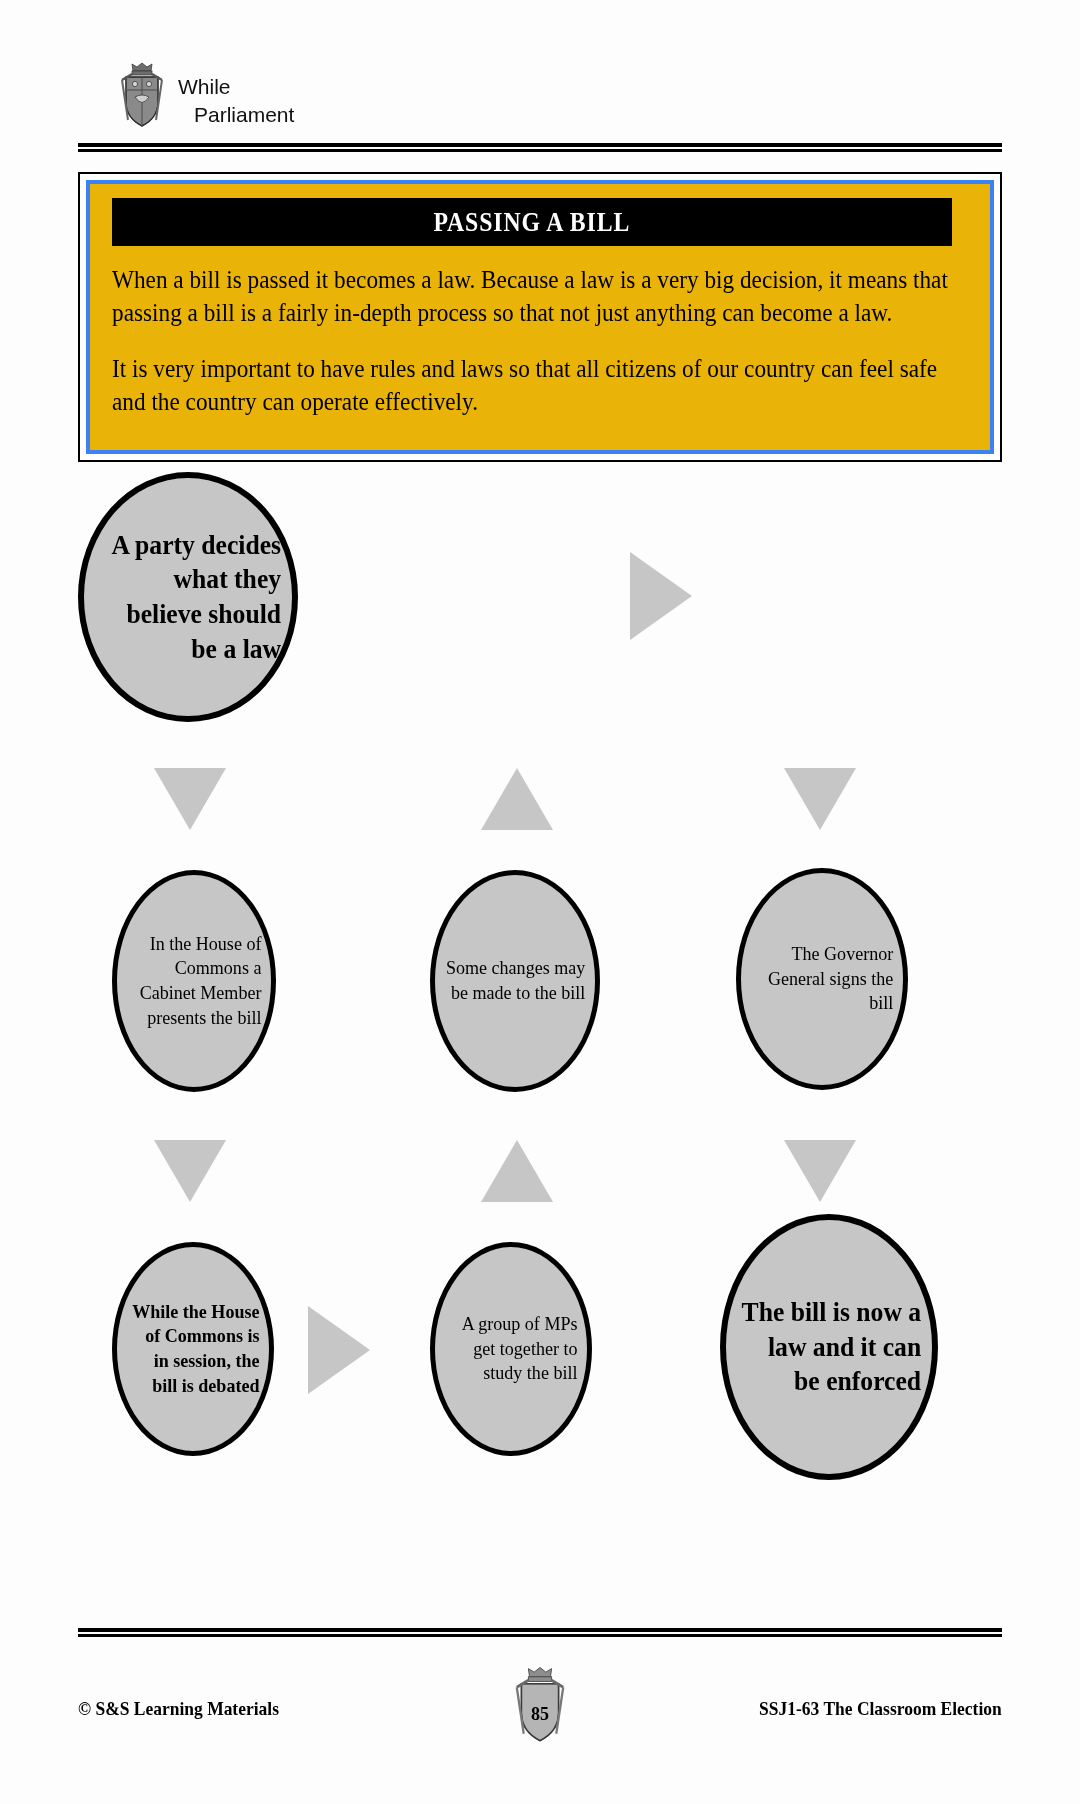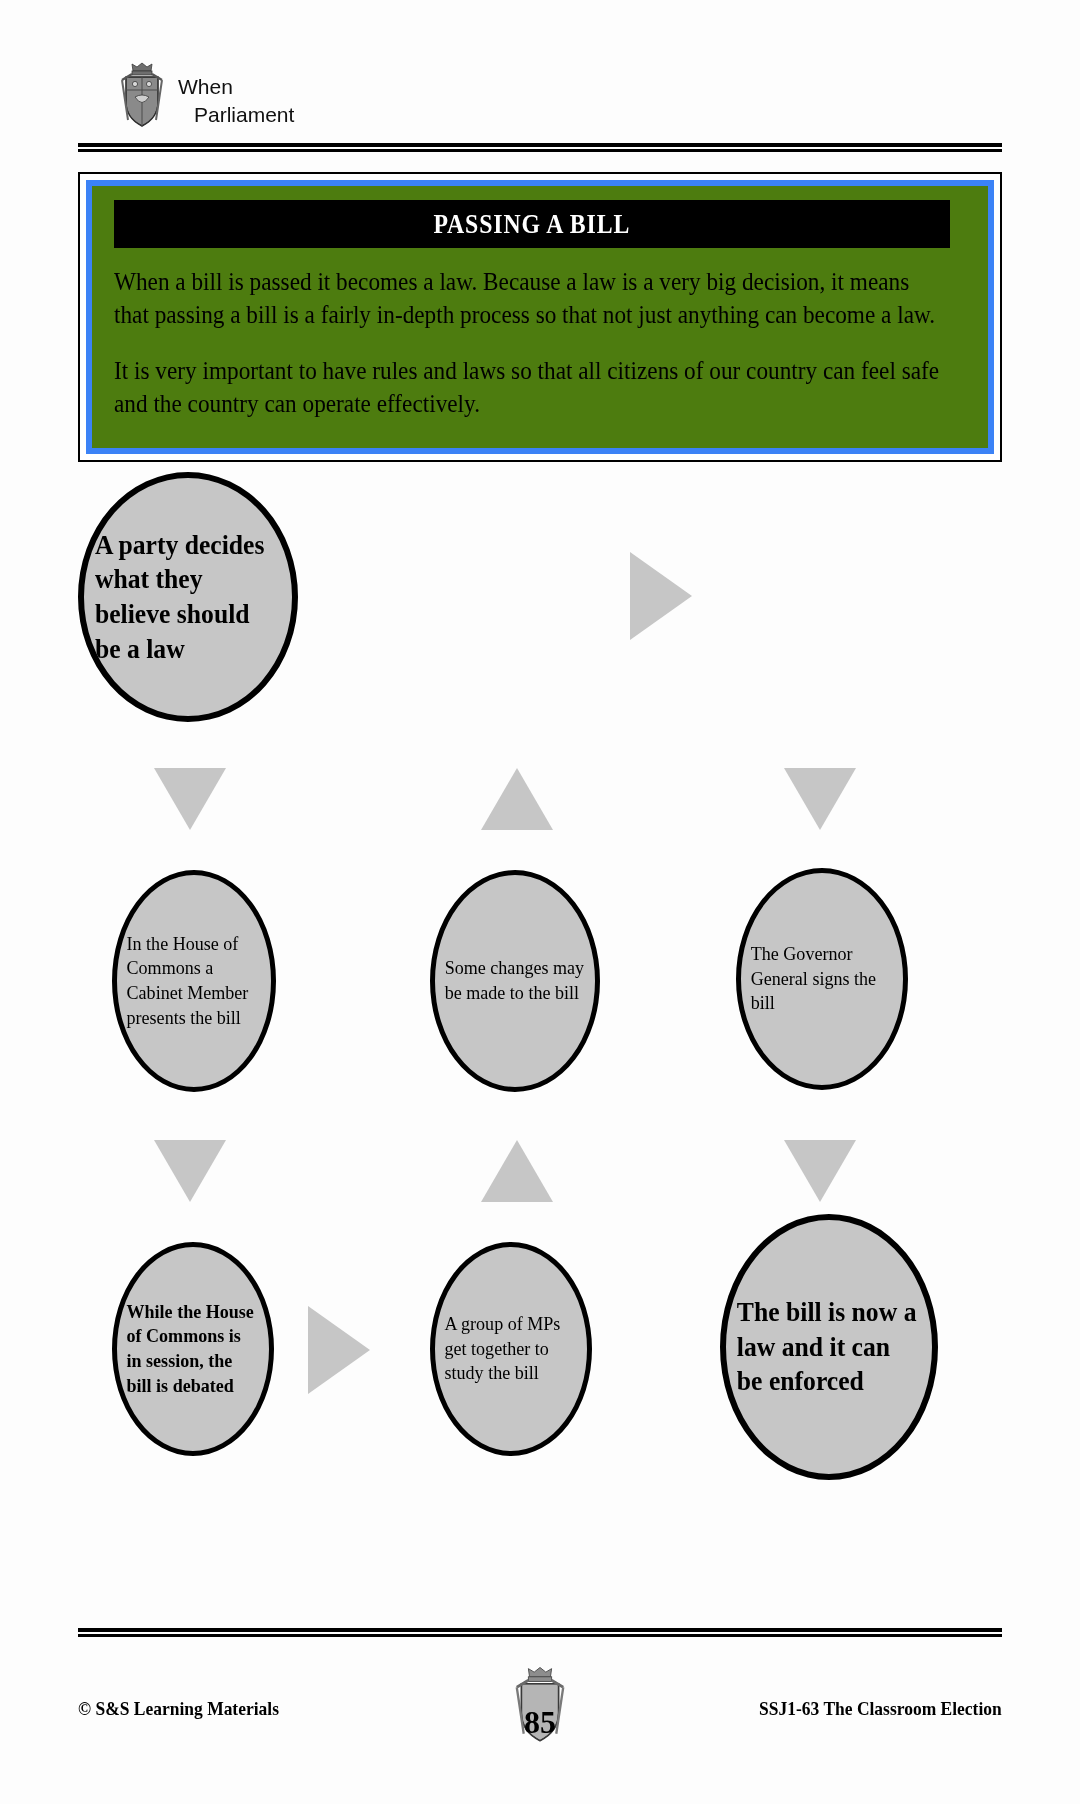--- a/index.html
+++ b/index.html
@@ -57,22 +57,22 @@
   #intro-box {
     position: absolute;
     left: 78px; top: 172px;
     width: 924px; height: 290px;
     border: 2px solid #000;
     background: #ffffff;
     padding: 6px;
   }
   #intro-inner {
     width: 100%; height: 100%;
-    border: 6px solid #3b82f6;
-    background: #4d7c0f;
+    border: 4px solid #3b82f6;
+    background: #eab308;
     padding: 14px 38px 10px 22px;
   }
   #intro-banner {
     background: #000000;
     color: #ffffff;
     height: 48px;
     display: flex;
     align-items: center;
     justify-content: center;
     margin: 0 0 18px 0;
@@ -102,21 +102,21 @@
     width: 1080px; height: 1150px;
   }
   .node {
     position: absolute;
     border: 5px solid #000;
     border-radius: 50%;
     background: #c6c6c6;
     display: flex;
     align-items: center;
     justify-content: center;
-    text-align: left;
+    text-align: right;
     overflow: hidden;
   }
   .node-text {
     font-family: "Liberation Serif", serif;
     line-height: 1.30;
     transform: scaleX(0.95);
     padding: 0 6px;
   }
   .node.small .node-text { font-size: 19px; }
   .node.big  { border-width: 6px; }
@@ -166,21 +166,21 @@
     top: 6px;
     width: 86px; height: 86px;
     display: flex;
     align-items: center;
     justify-content: center;
   }
   #page-num {
     position: absolute;
     font-family: "Liberation Serif", serif;
     font-weight: 700;
-    font-size: 32px;
+    font-size: 18px;
     color: #000;
     top: 38px;
   }
 </style>
 </head>
 <body>
 
 <div id="page">
 
   <div id="header">
@@ -195,21 +195,21 @@
           <path d="M8 30 L40 30" stroke="#4a4a4a" stroke-width="1"></path>
           <path d="M4 20 L14 14 M44 20 L34 14" stroke="#555" stroke-width="2.4"></path>
           <path d="M4 20 L10 60 M44 20 L38 60" stroke="#666" stroke-width="2"></path>
           <circle cx="17" cy="24" r="2.6" fill="#d8d8d8"></circle>
           <circle cx="31" cy="24" r="2.6" fill="#d8d8d8"></circle>
           <path d="M17 37 Q24 33 31 37 Q24 48 17 37 Z" fill="#cfcfcf"></path>
         </g>
       </svg>
     </span>
     <div id="header-title">
-      <div class="l1">When</div>
+      <div class="l1">While</div>
       <div class="l2">Parliament</div>
     </div>
   </div>
 
   <div class="rule-double" id="rule-top"></div>
 
   <div id="intro-box">
     <div id="intro-inner">
       <div id="intro-banner">
         <span>PASSING A BILL</span>

